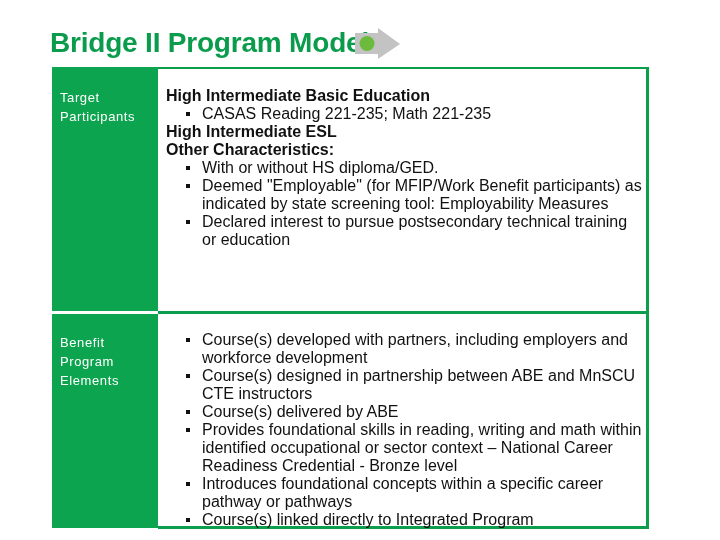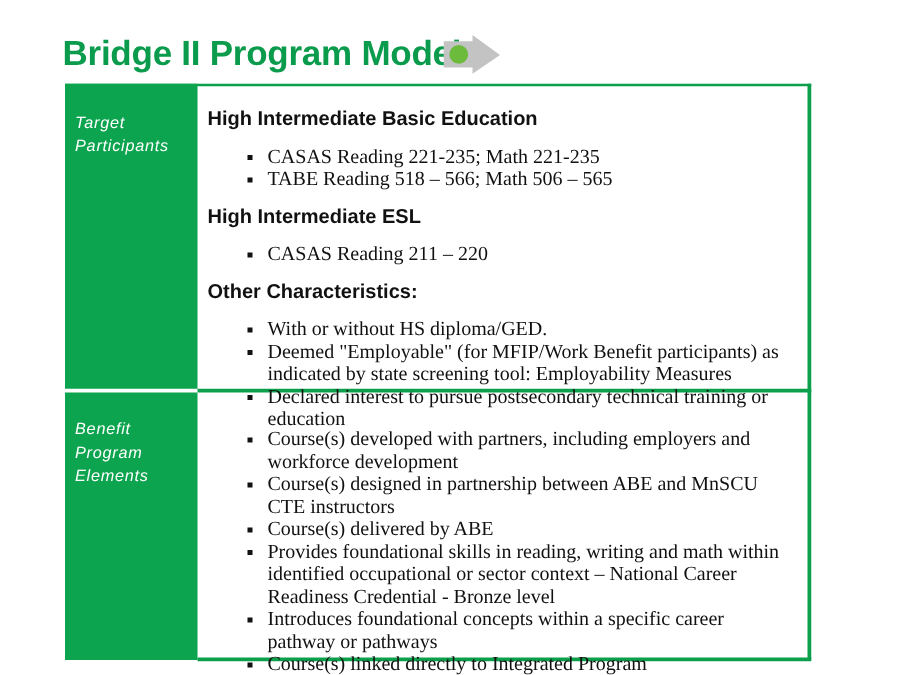--- a/index.html
+++ b/index.html
@@ -2,27 +2,27 @@
 <html><head>
 <meta charset="utf-8">
 <style>
   html, body { margin: 0; padding: 0; }
   body { width: 720px; height: 540px; background: #ffffff; position: relative; overflow: hidden; font-family: "Liberation Sans", sans-serif; }
   .title { position: absolute; left: 50px; top: 27px; font-family: "Liberation Sans", sans-serif; font-weight: bold; font-size: 28px; color: #0b9b4c; letter-spacing: -0.2px; white-space: nowrap; }
   .arrow-icon { position: absolute; left: 352px; top: 28px; width: 52px; height: 32px; }
   .green-col { position: absolute; left: 52px; width: 106px; background: #0ca44e; }
   .gc-top { top: 67px; height: 244px; }
   .gc-bot { top: 314px; height: 214px; }
-  .label { position: absolute; left: 60px; color: #ffffff; font-size: 13px; line-height: 19px; letter-spacing: 0.6px; font-style: italic; }
+  .label { position: absolute; left: 60px; color: #ffffff; font-size: 13px; line-height: 19px; letter-spacing: 0.6px; }
   .lbl-1 { top: 88px; }
   .lbl-2 { top: 333px; }
   .hline { position: absolute; background: #0c9f4b; }
   .content { position: absolute; left: 166px; width: 478px; font-size: 16px; line-height: 18px; color: #111; }
   .content .hd { font-weight: bold; }
-  .content ul { margin: 12px; padding: 0; list-style: none; font-family: Liberation Serif, serif; }
+  .content ul { margin: 0; padding: 0; list-style: none; }
   .content li { position: relative; padding-left: 36px; }
   .content li::before { content: ""; position: absolute; left: 20px; top: 7px; width: 4px; height: 4px; background: #111; }
   .c1 { top: 87px; }
   .c2 { top: 331px; }
 </style>
 </head>
 <body>
 
 <div class="title">Bridge II Program Model</div>
 <svg class="arrow-icon" viewBox="0 0 52 32">
@@ -46,26 +46,22 @@
 <div class="label lbl-2">
   <div>Benefit</div>
   <div>Program</div>
   <div>Elements</div>
 </div>
 
 <div class="content c1">
   <div class="hd">High Intermediate Basic Education</div>
   <ul>
     <li>CASAS Reading 221-235; Math 221-235</li>
-    <li>TABE Reading 518 – 566; Math 506 – 565</li>
   </ul>
   <div class="hd">High Intermediate ESL</div>
-  <ul>
-    <li>CASAS Reading 211 – 220</li>
-  </ul>
   <div class="hd">Other Characteristics:</div>
   <ul>
     <li>With or without HS diploma/GED.</li>
     <li>Deemed "Employable" (for MFIP/Work Benefit participants) as indicated by state screening tool: Employability Measures</li>
     <li>Declared interest to pursue postsecondary technical training or education</li>
   </ul>
 </div>
 
 <div class="content c2">
   <ul>

